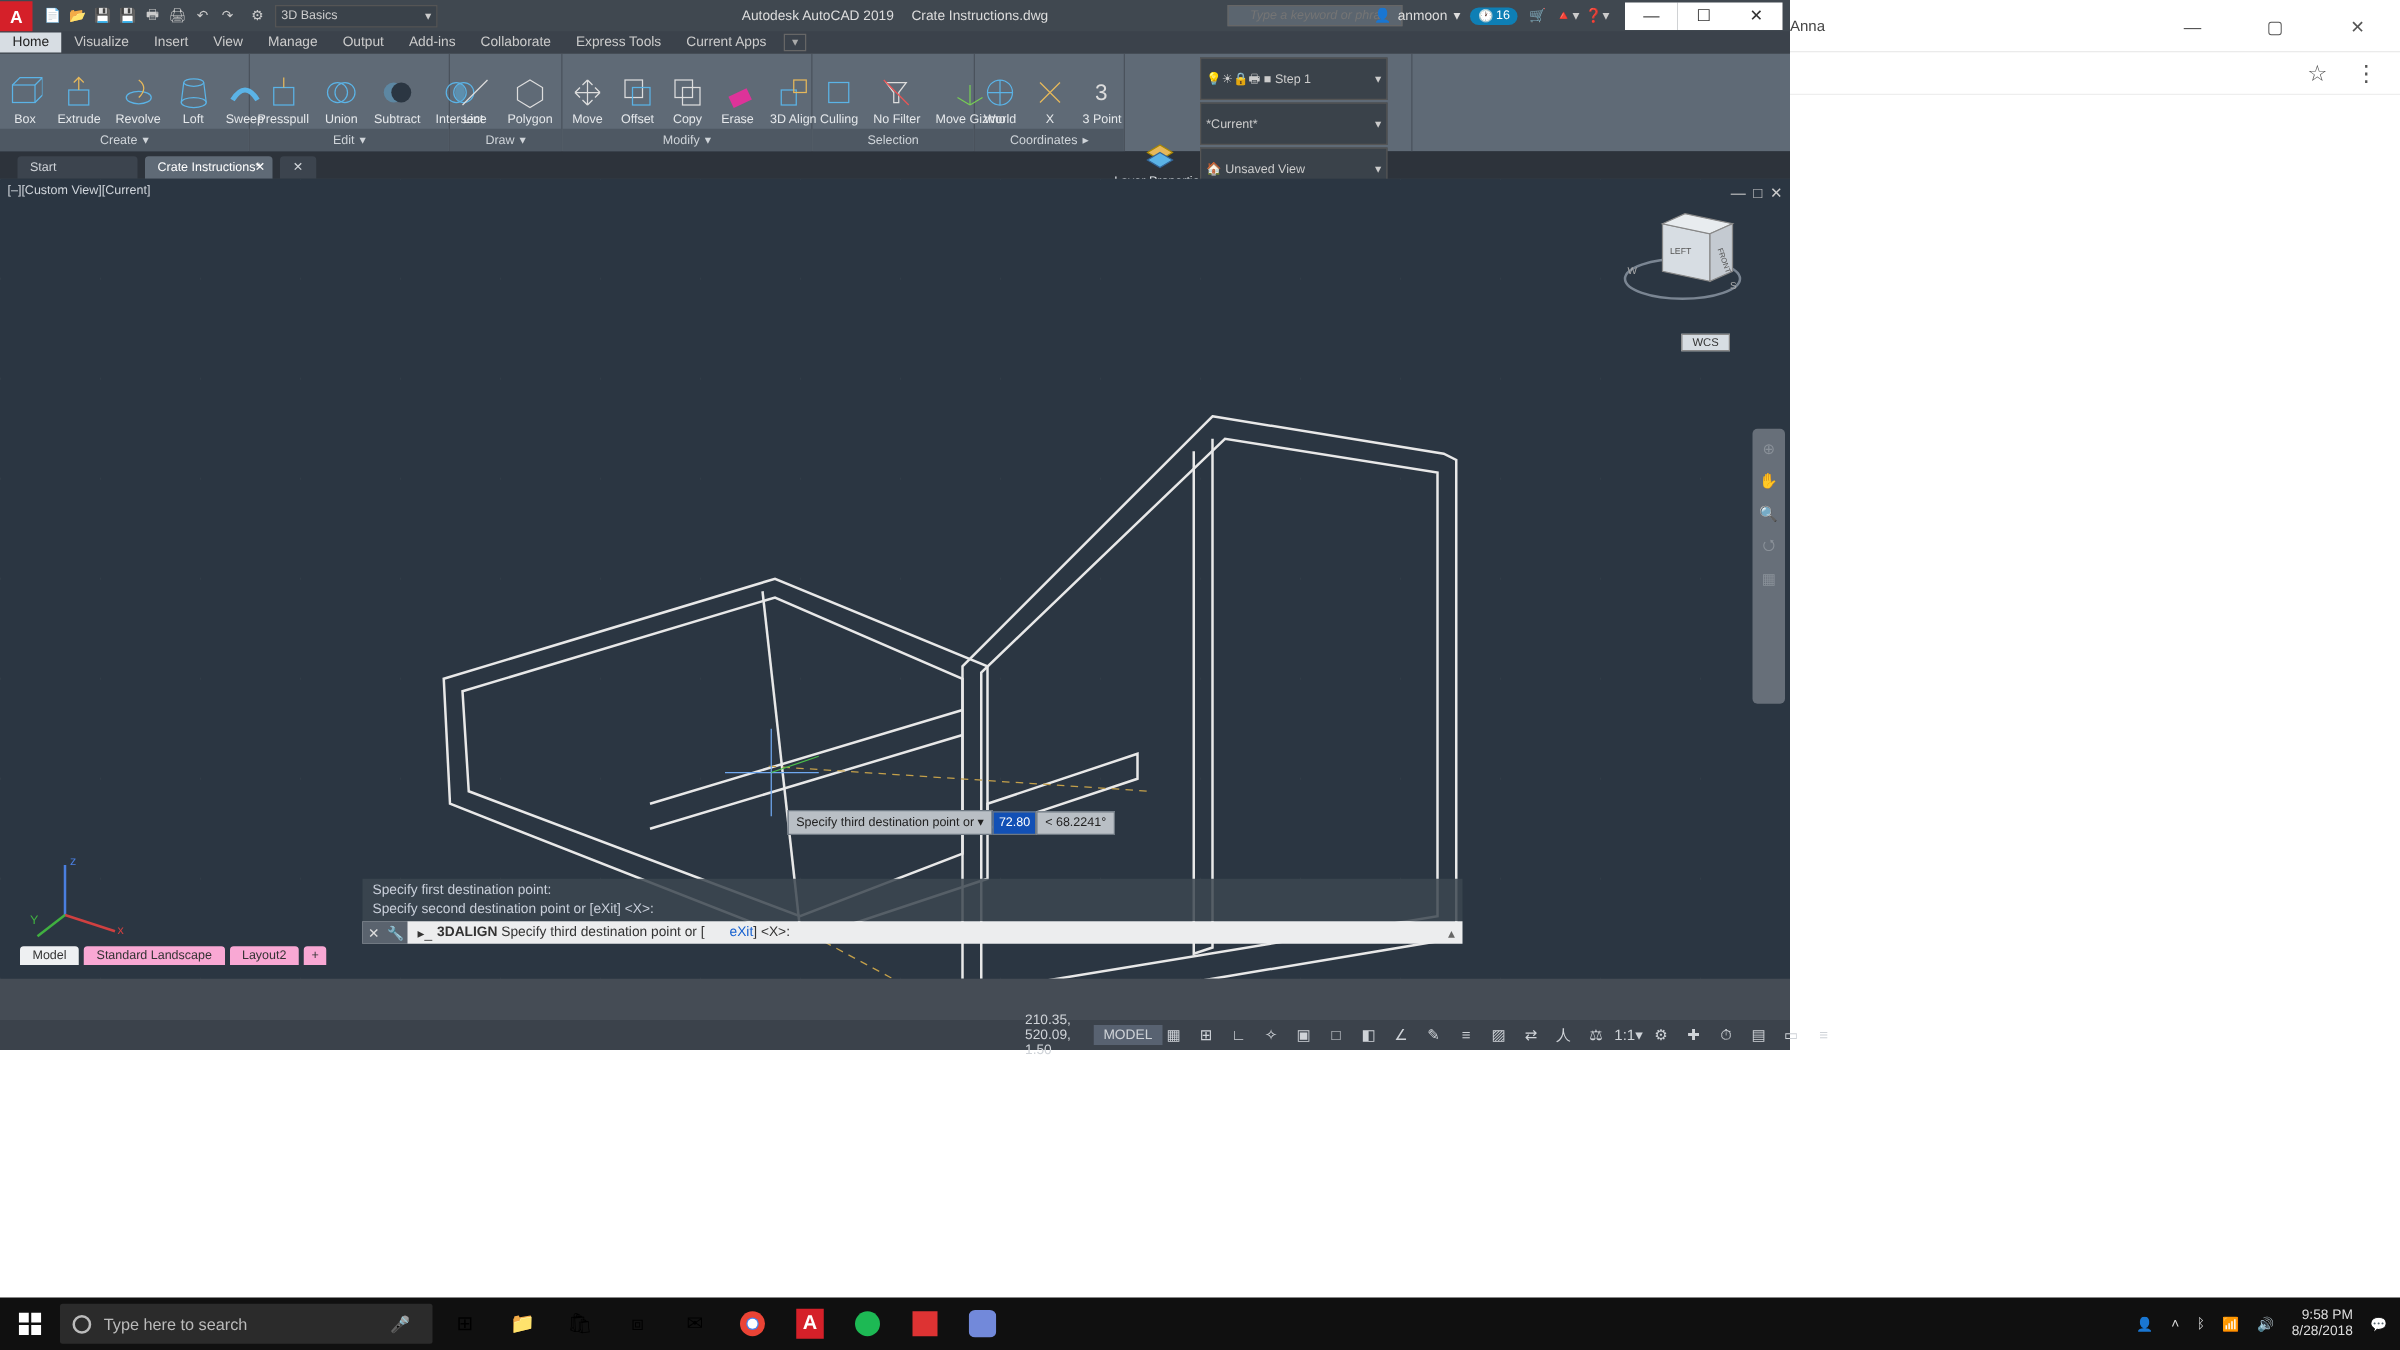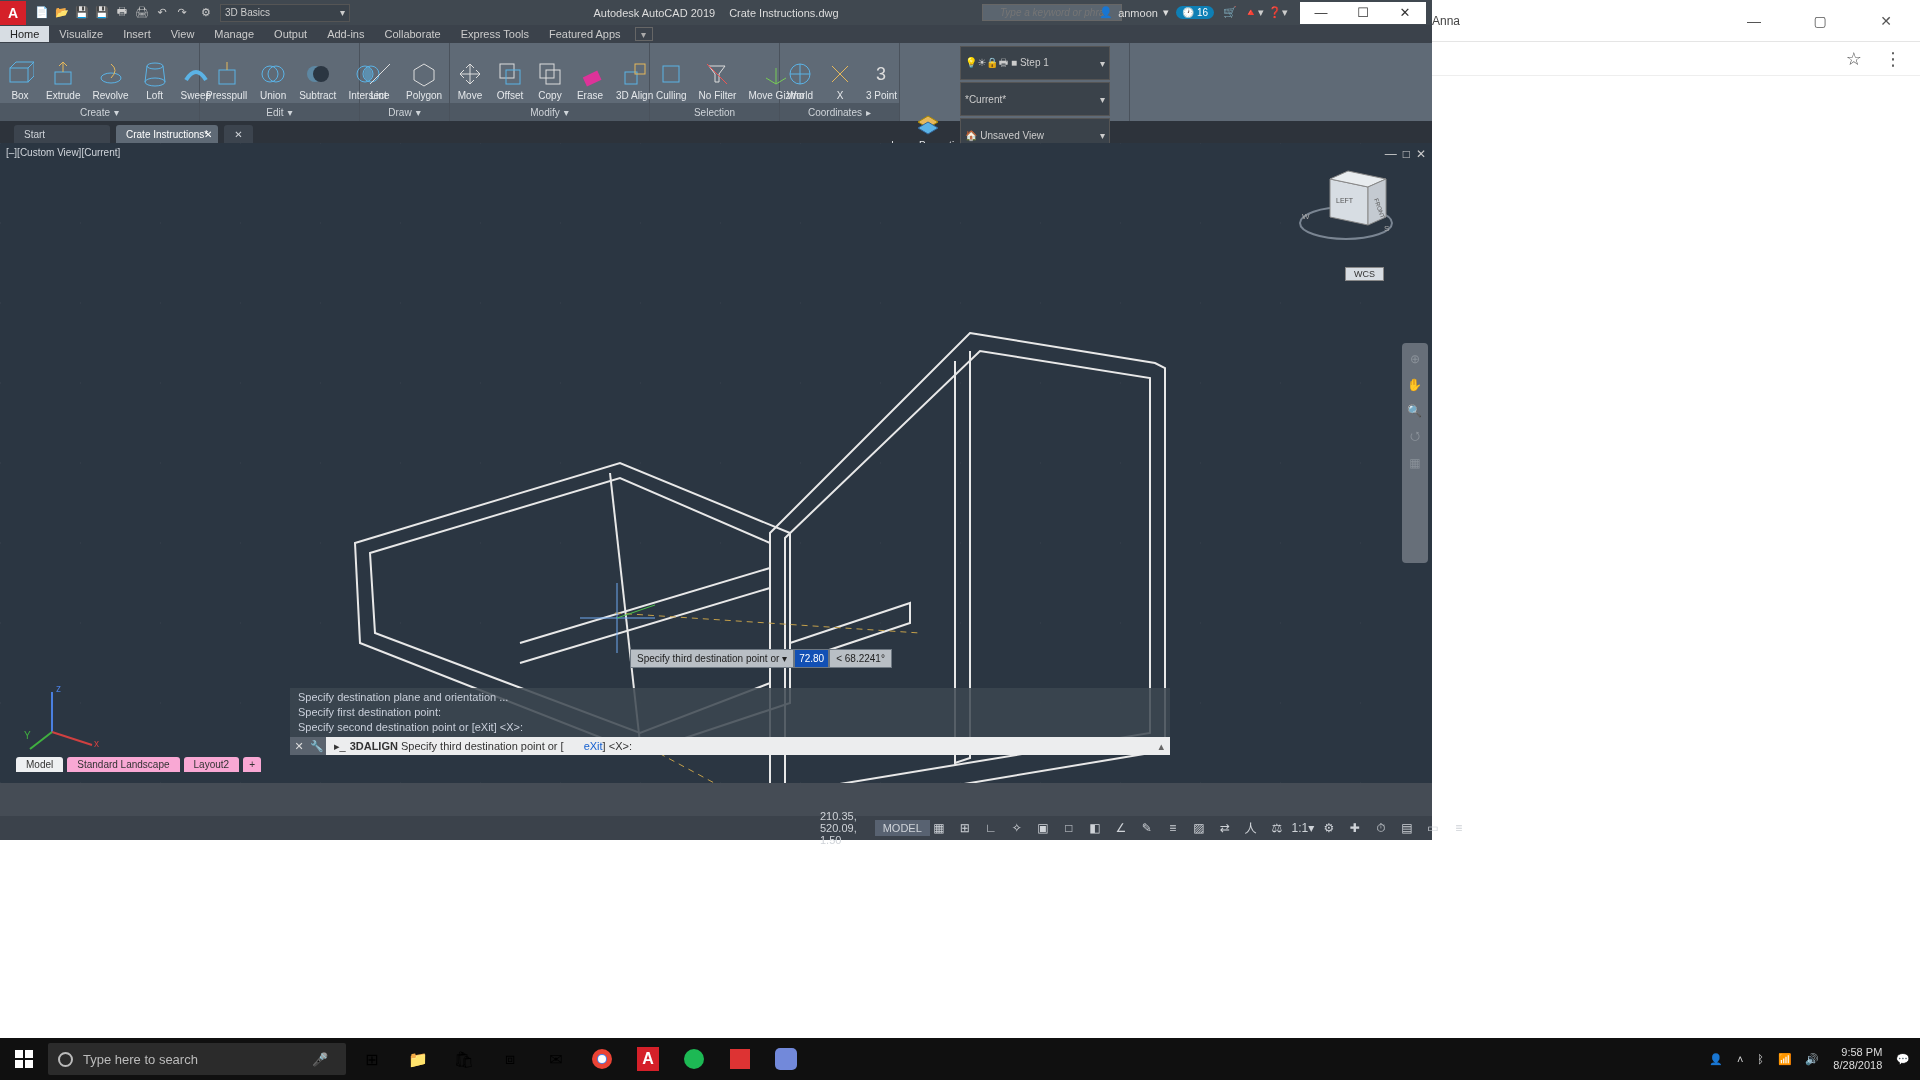--- a/index.html
+++ b/index.html
@@ -134,21 +134,21 @@
   <div class="menubar">
     <span class="menu-tab active">Home</span>
     <span class="menu-tab">Visualize</span>
     <span class="menu-tab">Insert</span>
     <span class="menu-tab">View</span>
     <span class="menu-tab">Manage</span>
     <span class="menu-tab">Output</span>
     <span class="menu-tab">Add-ins</span>
     <span class="menu-tab">Collaborate</span>
     <span class="menu-tab">Express Tools</span>
-    <span class="menu-tab">Featured Apps</span>
+    <span class="menu-tab">Current Apps</span>
     <span class="plus-tab">▾</span>
   </div>
 
   <div class="ribbon">
     <div class="rgroup" style="width:200px;">
       <div class="rrow">
         <div class="rbtn">
             <span class="ic">
               <svg width="28" height="28">
                 <rect x="4" y="8" width="18" height="14" fill="none" stroke="#5bb3e6"></rect>
@@ -485,21 +485,20 @@
     <div class="navbar-right">
       <span class="nav-ic">⊕</span>
       <span class="nav-ic">✋</span>
       <span class="nav-ic">🔍</span>
       <span class="nav-ic">⭯</span>
       <span class="nav-ic">▦</span>
     </div>
 
     <div class="cmd-area">
       <div class="cmd-hist">
-        <div>Specify destination plane and orientation ...</div>
         <div>Specify first destination point:</div>
         <div>Specify second destination point or [eXit] &lt;X&gt;:</div>
       </div>
       <div class="cmd-line">
         <span class="cmd-ic">✕</span>
         <span class="cmd-ic2">🔧</span>
         <span style="margin:0 4px;">▸_</span>
         <span class="cmd-txt"><b>3DALIGN</b> <span>Specify third destination point or [</span><span style="color:#1560d0;margin-left:20px;">eXit</span><span>] &lt;X&gt;:</span></span>
         <span style="margin-left:auto;padding:0 6px;color:#666;">▴</span>
       </div>

